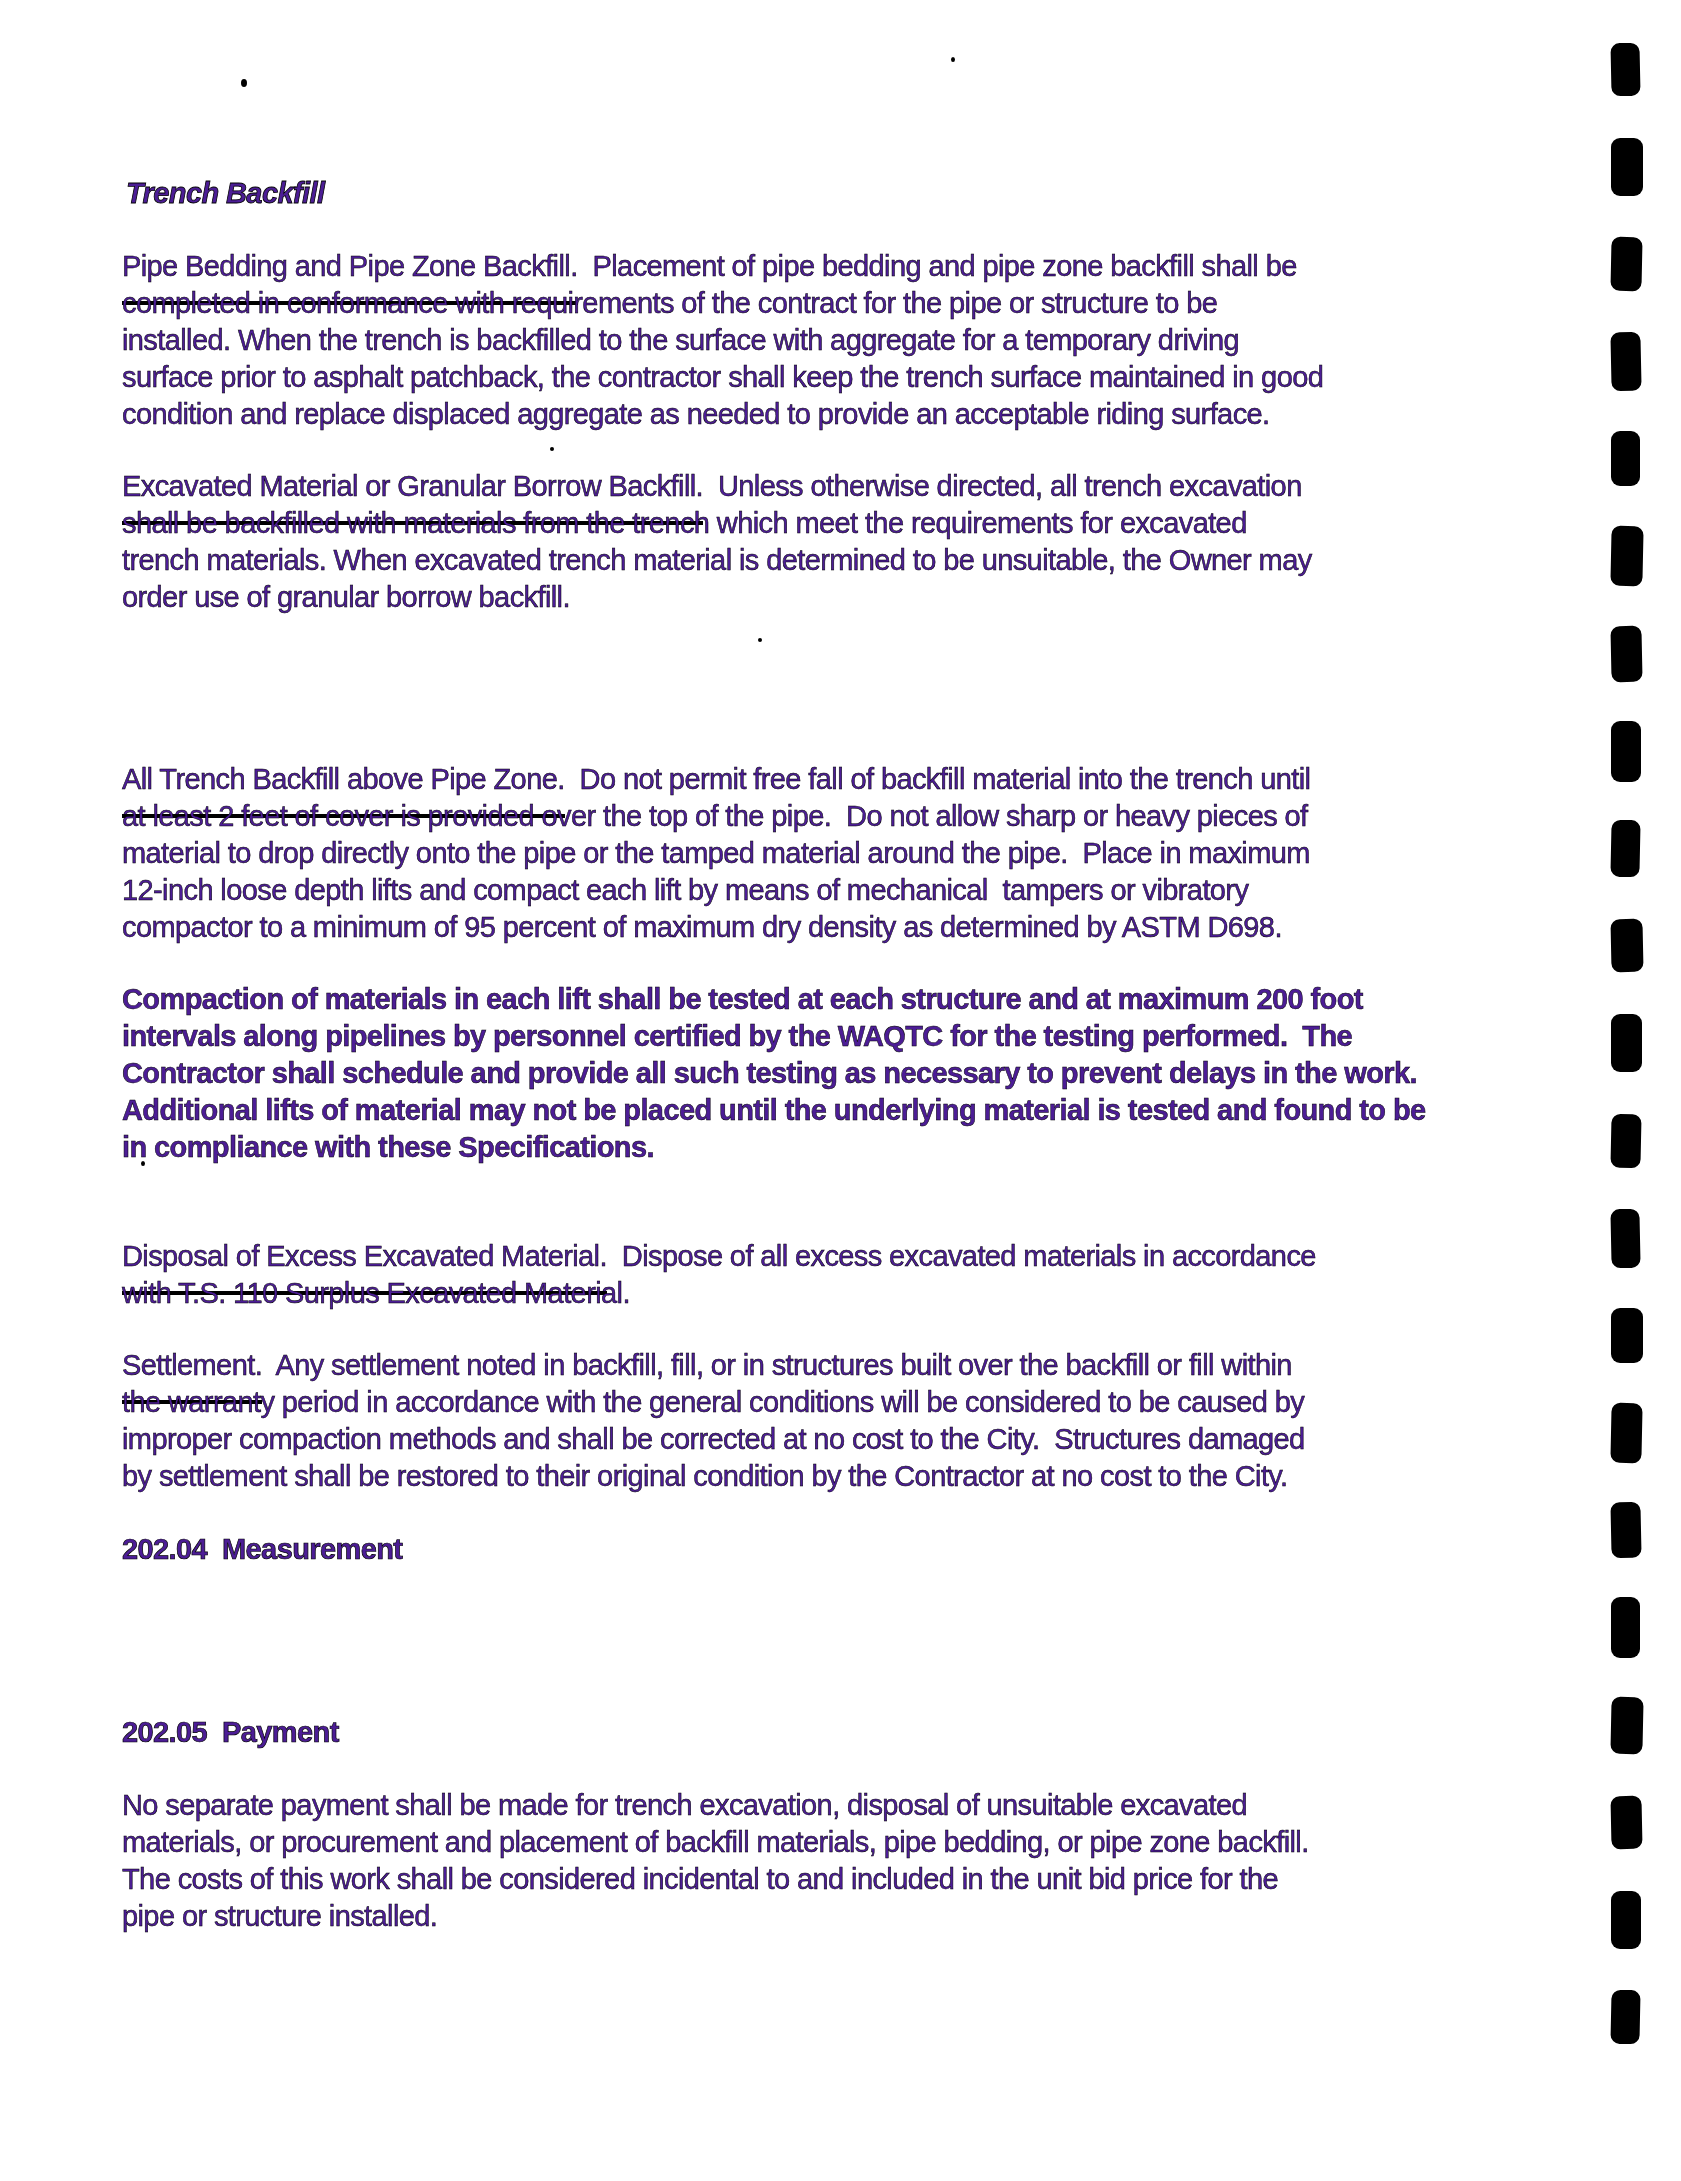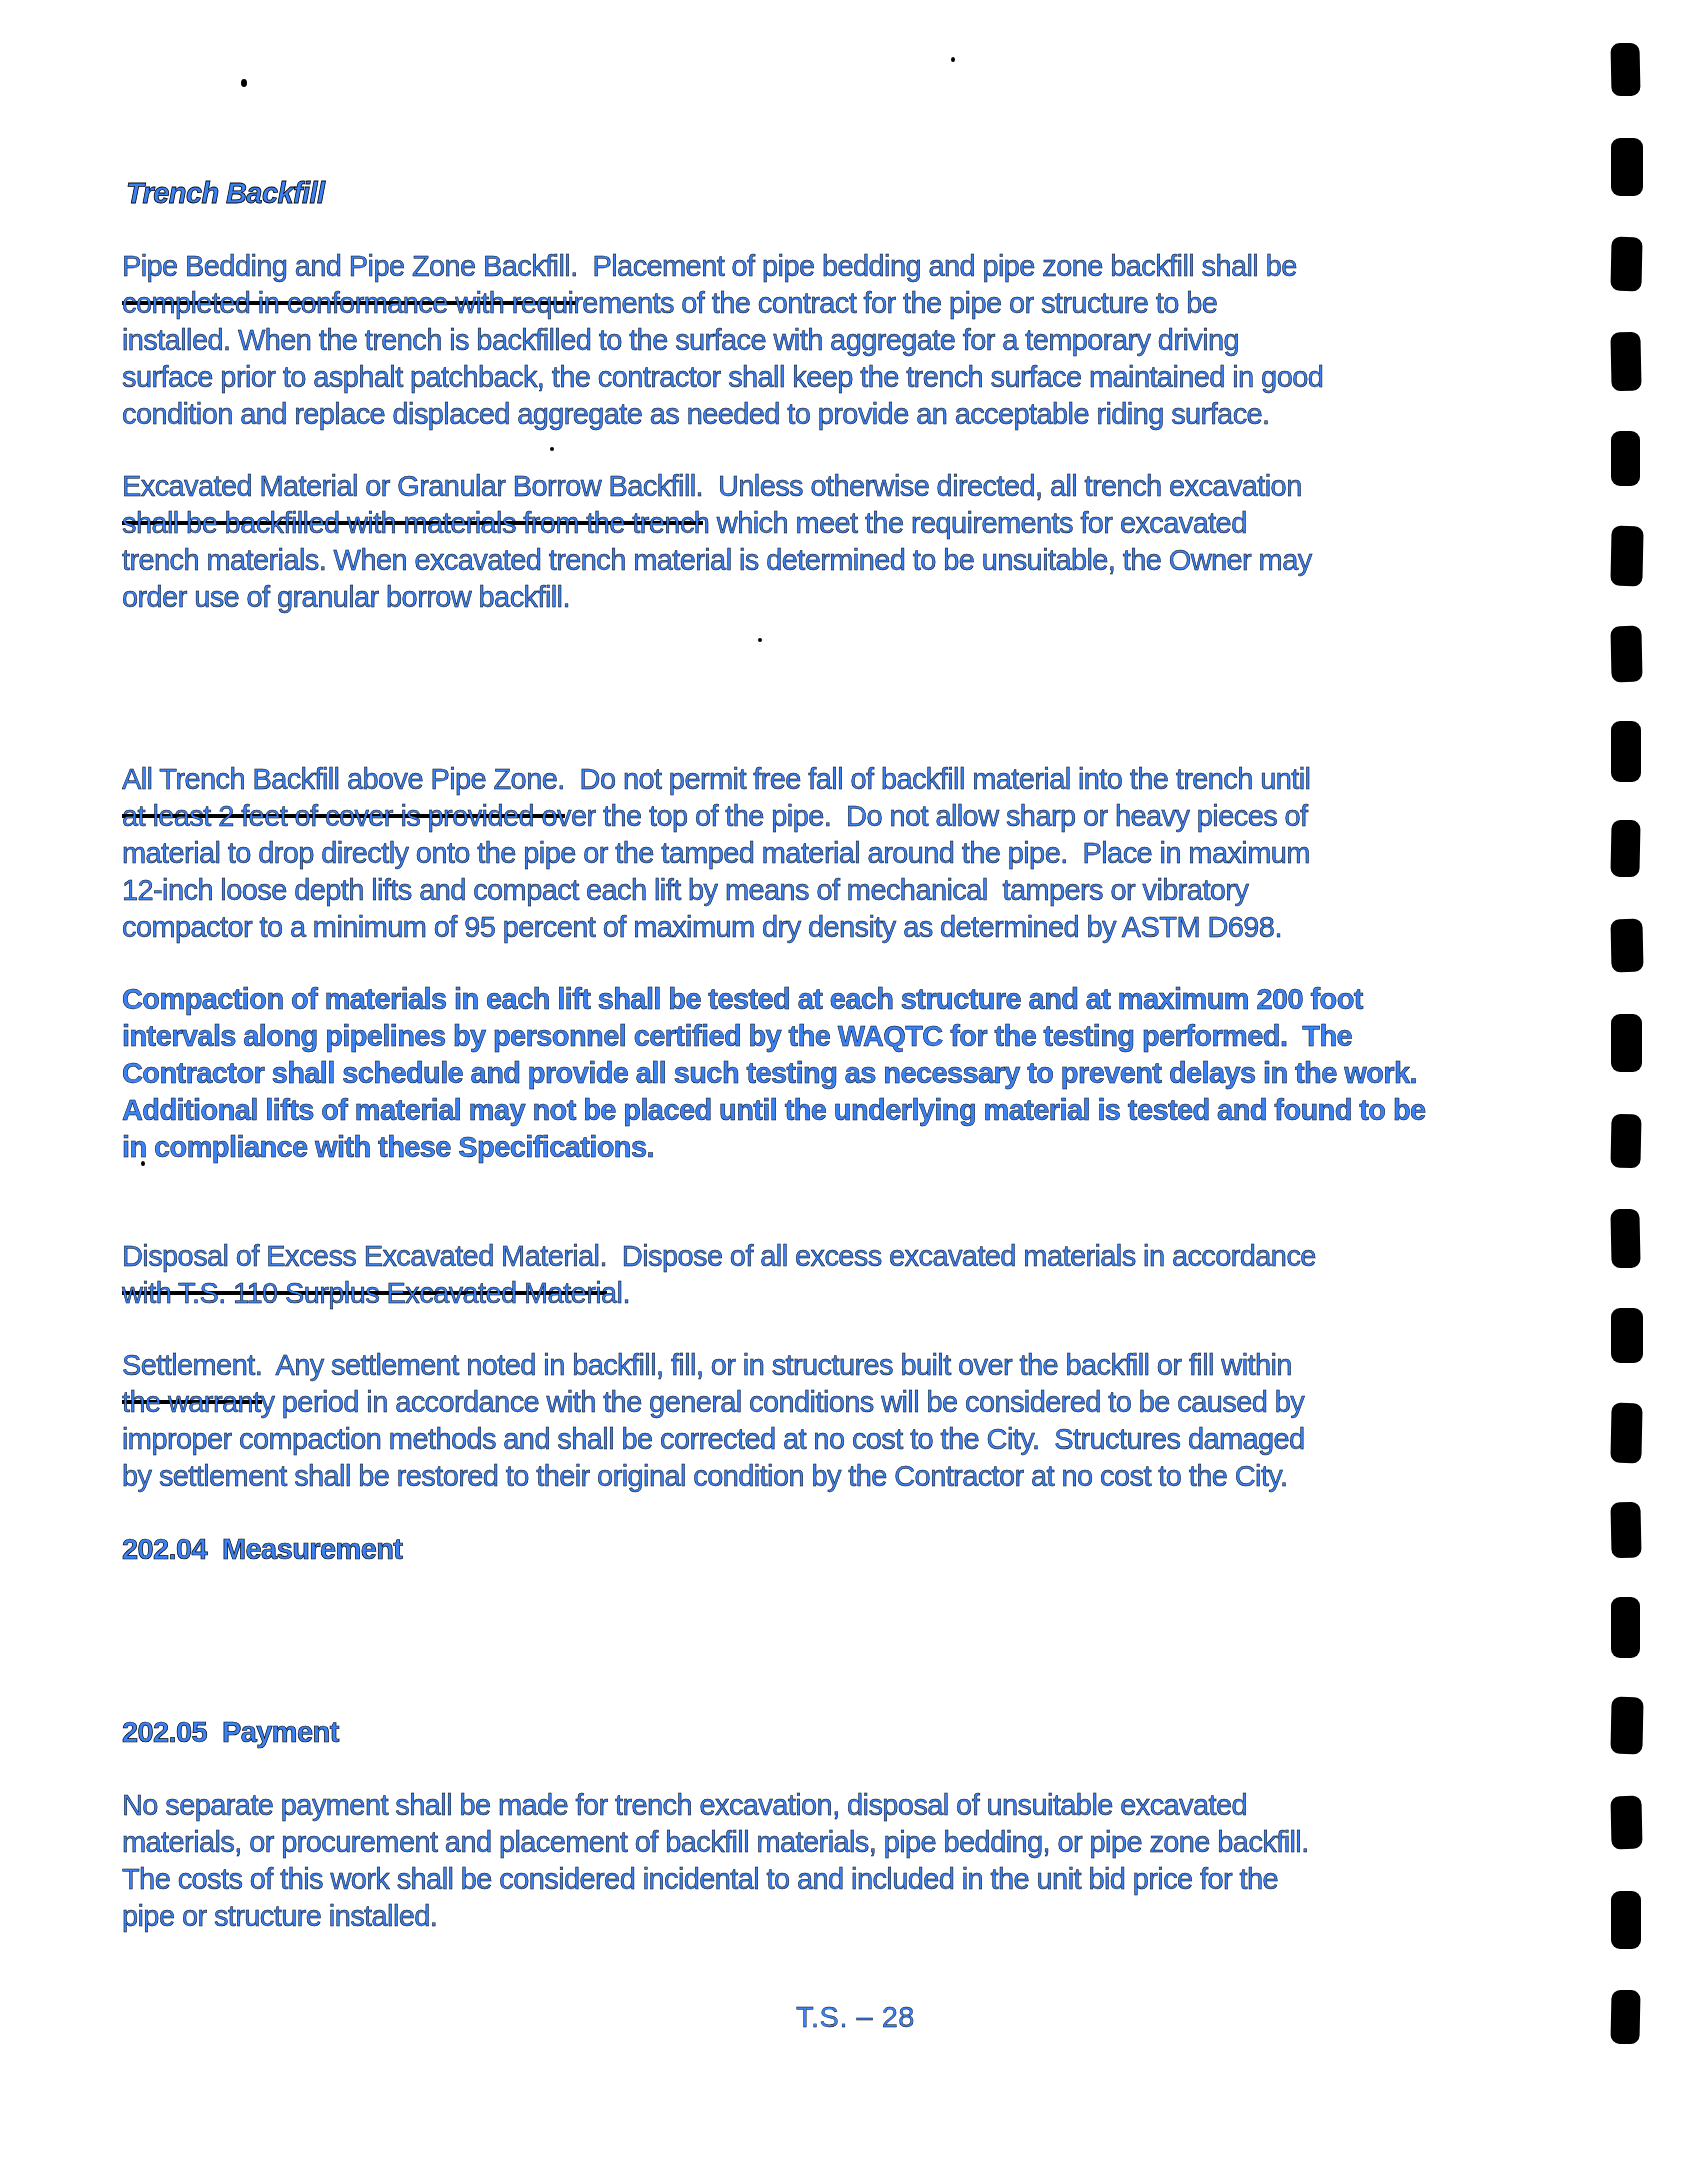--- a/index.html
+++ b/index.html
@@ -3,21 +3,21 @@
 <meta charset="utf-8">
 <style>
   html, body { margin: 0; padding: 0; background: #e8e8e8; }
   #page {
     position: relative;
     width: 1681px;
     height: 2181px;
     background: #ffffff;
     overflow: hidden;
     font-family: "Liberation Sans", sans-serif;
-    color: #3b82f6;
+    color: #4c1d95;
   }
   .txt {
     position: absolute;
     left: 122px;
     font-size: 29px;
     line-height: 37px;
     letter-spacing: -0.6px;
     white-space: pre;
     -webkit-text-stroke: 0.5px #000;
   }
@@ -99,21 +99,20 @@
   <div class="txt sect" style="top:1531px;">202.04  Measurement</div>
 
 
   <div class="txt sect" style="top:1714px;">202.05  Payment</div>
 
   <div class="txt" style="top:1787px;"><span>No separate payment shall be made for trench excavation, disposal of unsuitable excavated
 materials, or procurement and placement of backfill materials, pipe bedding, or pipe zone backfill.
 The costs of this work shall be considered incidental to and included in the unit bid price for the
 pipe or structure installed.</span></div>
 
-  <div class="footer" style="top:2001px;">T.S. – 28</div>
 
   <div class="speck" style="left:241px; top:79px; width:6px; height:8px;"></div>
   <div class="speck" style="left:951px; top:57px; width:4px; height:5px;"></div>
   <div class="speck" style="left:550px; top:447px; width:4px; height:4px;"></div>
   <div class="speck" style="left:758px; top:638px; width:4px; height:4px;"></div>
   <div class="speck" style="left:141px; top:1161px; width:4px; height:5px;"></div>
 
   <div id="marks">
       <div class="mark" style="left: 1611px; top: 43px; width: 29px; height: 53px; transform: rotate(-1.2deg);"></div>
       <div class="mark" style="left: 1611px; top: 138px; width: 32px; height: 58px; transform: rotate(0deg);"></div>

